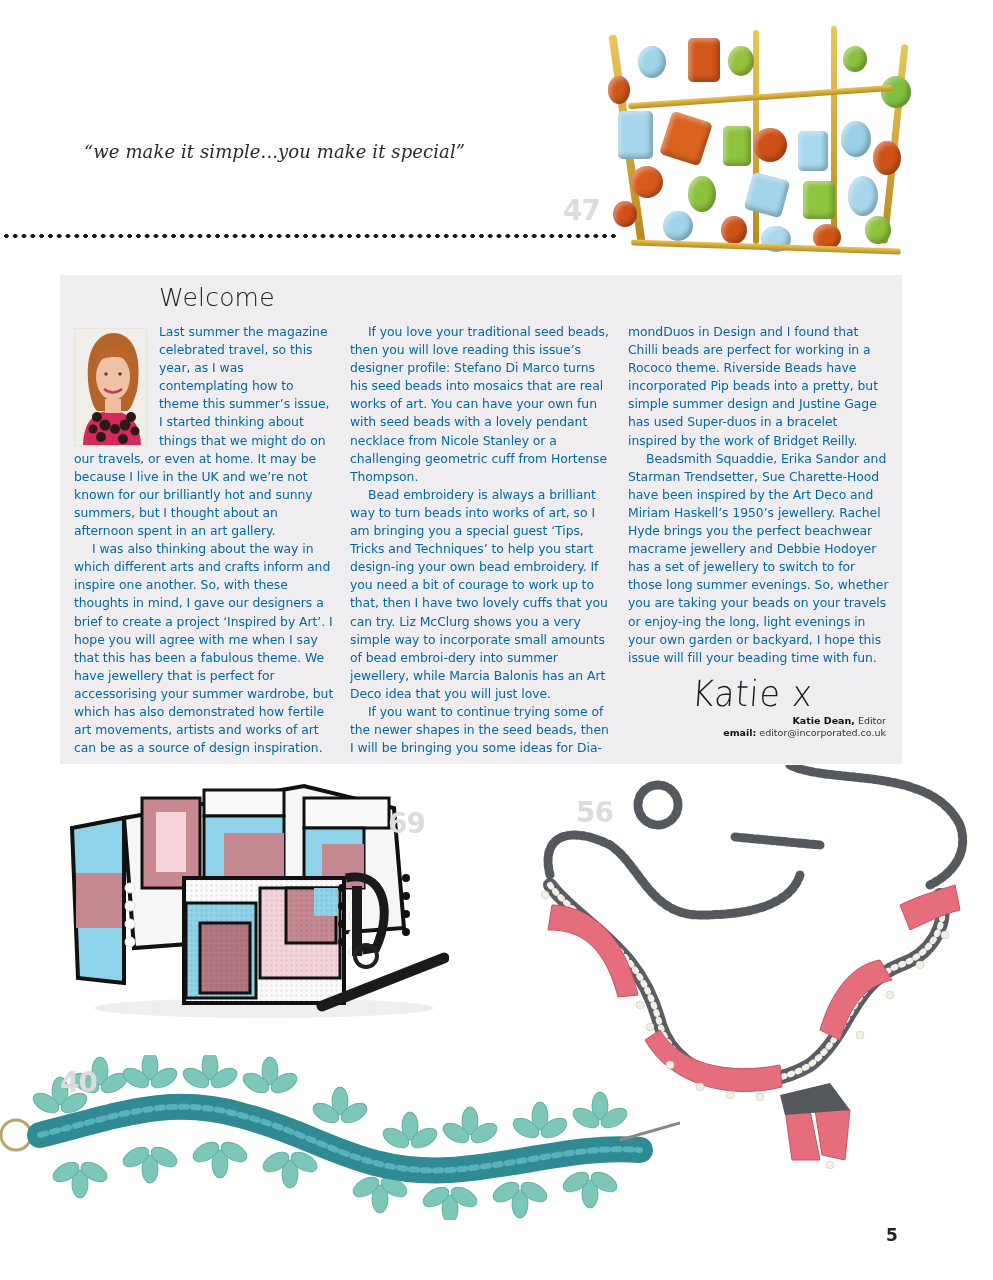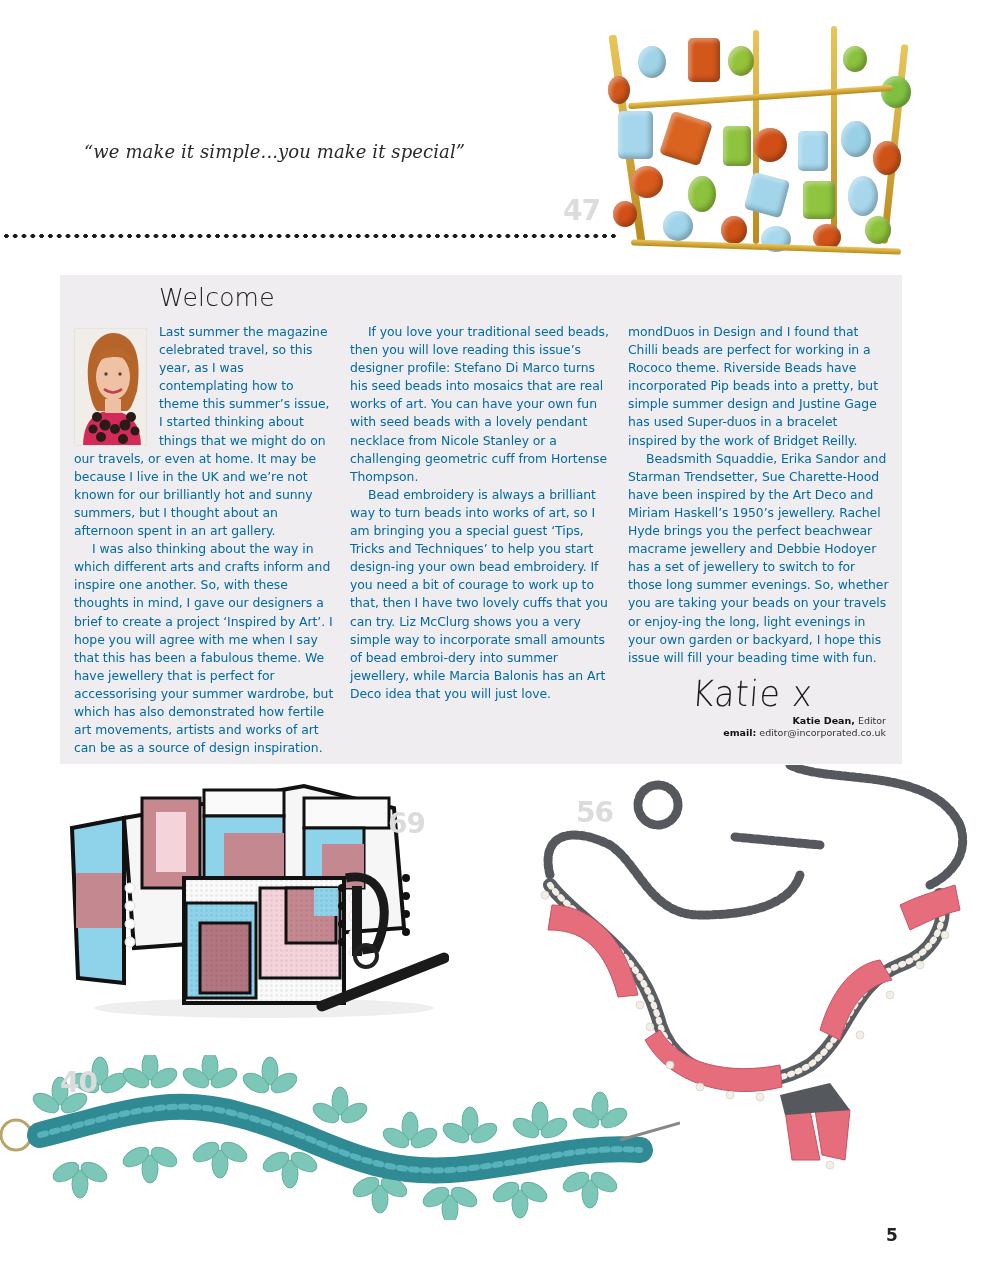--- a/index.html
+++ b/index.html
@@ -159,20 +159,21 @@
 
   <div class="col col1">
     <div class="wrap"></div>
     <p>Last summer the magazine celebrated travel, so this year, as I was contemplating how to theme this summer’s issue, I started thinking about things that we might do on our travels, or even at home. It may be because I live in the UK and we’re not known for our brilliantly hot and sunny summers, but I thought about an afternoon spent in an art gallery.</p>
     <p class="ind">I was also thinking about the way in which different arts and crafts inform and inspire one another. So, with these thoughts in mind, I gave our designers a brief to create a project ‘Inspired by Art’. I hope you will agree with me when I say that this has been a fabulous theme. We have jewellery that is perfect for accessorising your summer wardrobe, but which has also demonstrated how fertile art movements, artists and works of art can be as a source of design inspiration.</p>
   </div>
 
   <div class="col col2">
     <p class="ind">If you love your traditional seed beads, then you will love reading this issue’s designer profile: Stefano Di Marco turns his seed beads into mosaics that are real works of art. You can have your own fun with seed beads with a lovely pendant necklace from Nicole Stanley or a challenging geometric cuff from Hortense Thompson.</p>
     <p class="ind">Bead embroidery is always a brilliant way to turn beads into works of art, so I am bringing you a special guest ‘Tips, Tricks and Techniques’ to help you start design-ing your own bead embroidery. If you need a bit of courage to work up to that, then I have two lovely cuffs that you can try. Liz McClurg shows you a very simple way to incorporate small amounts of bead embroi-dery into summer jewellery, while Marcia Balonis has an Art Deco idea that you will just love.</p>
+    <p class="ind">If you want to continue trying some of the newer shapes in the seed beads, then I will be bringing you some ideas for Dia-</p>
   </div>
 
   <div class="col col3">
     <p>mondDuos in Design and I found that Chilli beads are perfect for working in a Rococo theme. Riverside Beads have incorporated Pip beads into a pretty, but simple summer design and Justine Gage has used Super-duos in a bracelet inspired by the work of Bridget Reilly.</p>
     <p class="ind">Beadsmith Squaddie, Erika Sandor and Starman Trendsetter, Sue Charette-Hood have been inspired by the Art Deco and Miriam Haskell’s 1950’s jewellery. Rachel Hyde brings you the perfect beachwear macrame jewellery and Debbie Hodoyer has a set of jewellery to switch to for those long summer evenings. So, whether you are taking your beads on your travels or enjoy-ing the long, light evenings in your own garden or backyard, I hope this issue will fill your beading time with fun.</p>
   </div>
 
   <div class="signature">Katie x</div>
   <div class="credit">
     <div><b>Katie Dean,</b><span> Editor</span></div>

